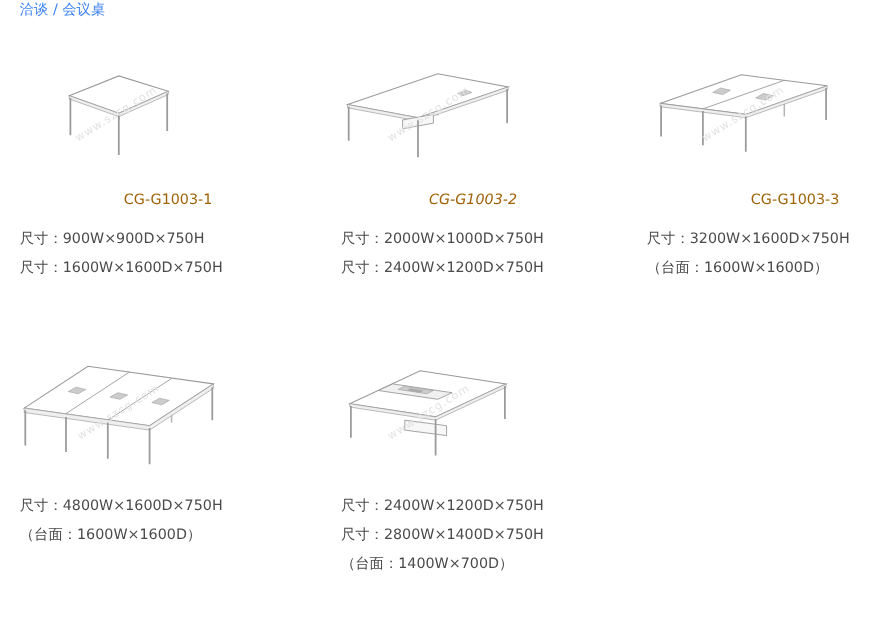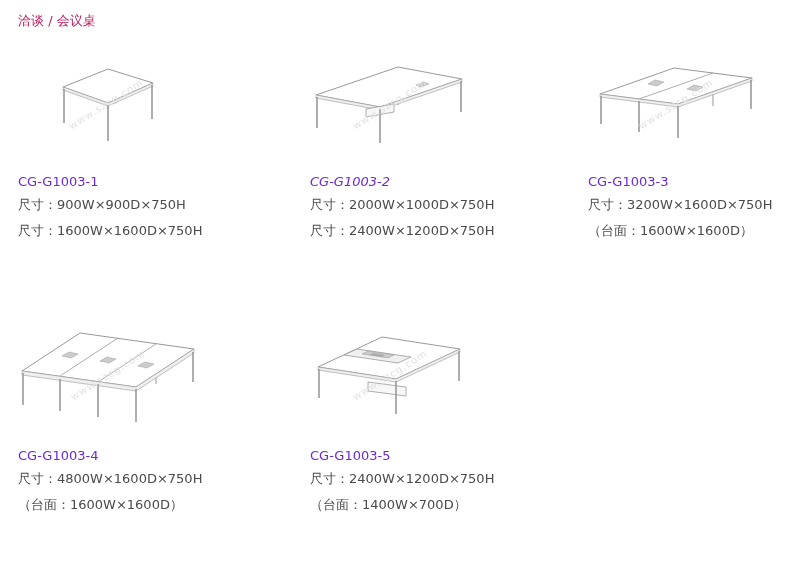--- a/index.html
+++ b/index.html
@@ -2,37 +2,37 @@
 <html><head>
 <meta charset="utf-8">
 <style>
   html,body{margin:0;padding:0;}
   body{
     width:810px;height:575px;position:relative;background:#ffffff;
     font-family:"DejaVu Sans","Liberation Sans",sans-serif;
     overflow:hidden;color:#4d4d4d;
   }
   .page-title{
-    position:absolute;left:18px;top:12px;font-size:13px;color:#be185d;
+    position:absolute;left:18px;top:0;font-size:13px;color:#3b82f6;
   }
   .product{position:absolute;}
   .media{
     position:relative;display:flex;align-items:center;justify-content:center;
   }
   .media svg{display:block;}
   .watermark{
     position:absolute;left:50%;top:50%;
     transform:translate(-50%,-50%) rotate(-32deg);
     font-size:10px;letter-spacing:1px;color:#e2e2e2;white-space:nowrap;
     pointer-events:none;user-select:none;
   }
   .code{
-    text-align:left;font-size:13px;color:#6d28d9;margin-top:16px;
+    text-align:right;font-size:13px;color:#a16207;margin-top:16px;
   }
-  .specs{margin-top:3px;font-size:13px;color:#4a4a4a;}
+  .specs{margin-top:16px;font-size:13px;color:#4a4a4a;}
   .spec{line-height:26px;white-space:nowrap;}
 
   
   .top{fill:#ffffff;stroke:#999;stroke-width:1;}
   .band{fill:#efefef;stroke:#999;stroke-width:.6;}
   .leg{stroke:#9a9a9a;stroke-width:1.6;}
   .legback{stroke:#b5b5b5;stroke-width:1.4;}
   .seam{stroke:#999;stroke-width:.8;}
   .grommet{fill:#cccccc;stroke:#999;stroke-width:.5;}
   .box{fill:#f7f7f7;stroke:#999;stroke-width:.8;}
@@ -120,21 +120,20 @@
       <polygon class="grommet" points="82,42 89,38 98,40 91,44"></polygon>
       <polygon class="grommet" points="120,47 127,43 136,45 129,49"></polygon>
       <polygon class="band" points="4,52 118,68 176,30 176,34 118,72 4,56"></polygon>
       <line class="leg" x1="5" y1="54" x2="5" y2="86"></line>
       <line class="leg" x1="42" y1="60" x2="42" y2="92"></line>
       <line class="leg" x1="80" y1="65" x2="80" y2="98"></line>
       <line class="leg" x1="118" y1="70" x2="118" y2="103"></line>
       <line class="leg" x1="175" y1="33" x2="175" y2="63"></line>
     </svg>
   </div>
-  <div class="code" style="width:180px;">CG-G1003-4</div>
   <div class="specs">
     <div class="spec">尺寸：4800W×1600D×750H</div>
     <div class="spec">（台面：1600W×1600D）</div>
   </div>
 </div>
 
 <div class="product" style="left:310px;top:318px;">
   <div class="media" style="width:160px;height:114px;">
     <span class="watermark">www.szcg.com</span>
     <svg width="160" height="100" viewBox="0 0 160 100">
@@ -143,19 +142,19 @@
       <polygon class="box" points="34,30 88,38 101,32 47,24" style="fill:#f0f0f0;"></polygon>
       <polygon class="grommet" points="52,29 78,33 84,30 58,26"></polygon>
       <polygon points="60,30 72,32 75,30 63,28" fill="#aaaaaa"></polygon>
       <polygon class="band" points="8,42 86,54 150,24 150,27 86,57 8,45"></polygon>
       <polygon class="box" points="58,57 96,62 96,71 58,66"></polygon>
       <line class="leg" x1="9" y1="44" x2="9" y2="73"></line>
       <line class="leg" x1="86" y1="56" x2="86" y2="89"></line>
       <line class="leg" x1="149" y1="26" x2="149" y2="56"></line>
     </svg>
   </div>
-  <div class="code" style="width:160px;">CG-G1003-5</div>
   <div class="specs">
     <div class="spec">尺寸：2400W×1200D×750H</div>
+    <div class="spec">尺寸：2800W×1400D×750H</div>
     <div class="spec">（台面：1400W×700D）</div>
 
   </div>
 </div>
 
 </body></html>

